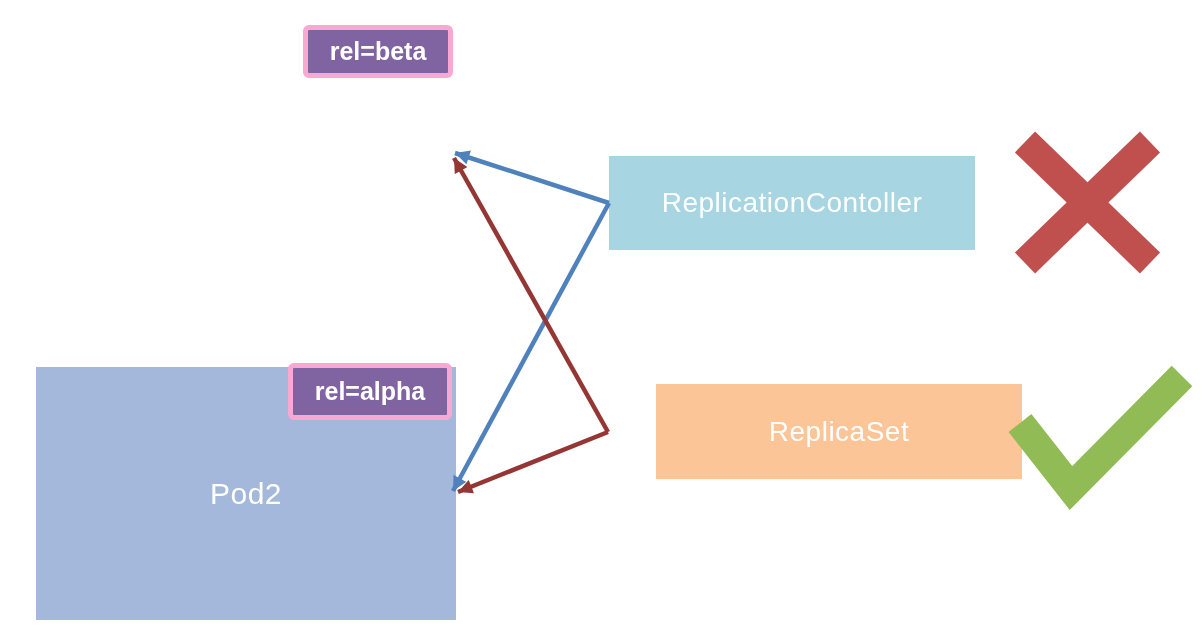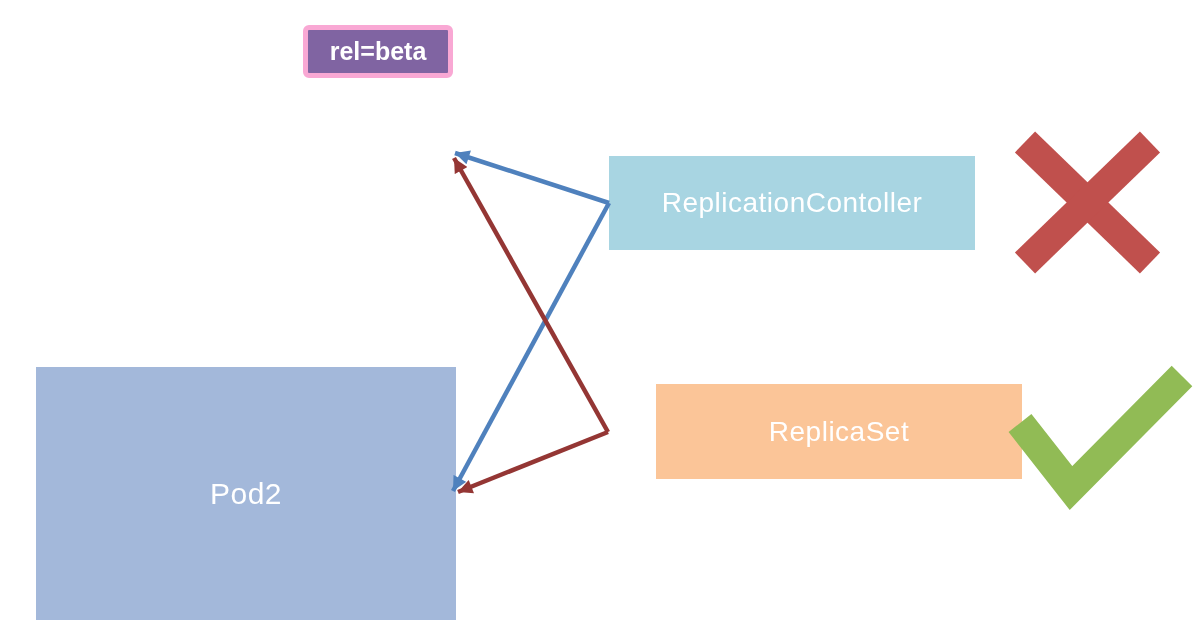--- a/index.html
+++ b/index.html
@@ -70,20 +70,23 @@
 <div class="canvas">
 
 
   <div class="pod-box pod2">
     <span>Pod2</span>
   </div>
 
   <div class="badge badge-beta">
     <span>rel=beta</span>
   </div>
+  <div class="badge badge-alpha">
+    <span>rel=alpha</span>
+  </div>
 
   <div class="controller-box rc-box">
     <span>ReplicationContoller</span>
   </div>
 
   <div class="controller-box rs-box">
     <span>ReplicaSet</span>
   </div>
 
   <svg class="overlay" viewBox="0 0 1204 644" xmlns="http://www.w3.org/2000/svg">

